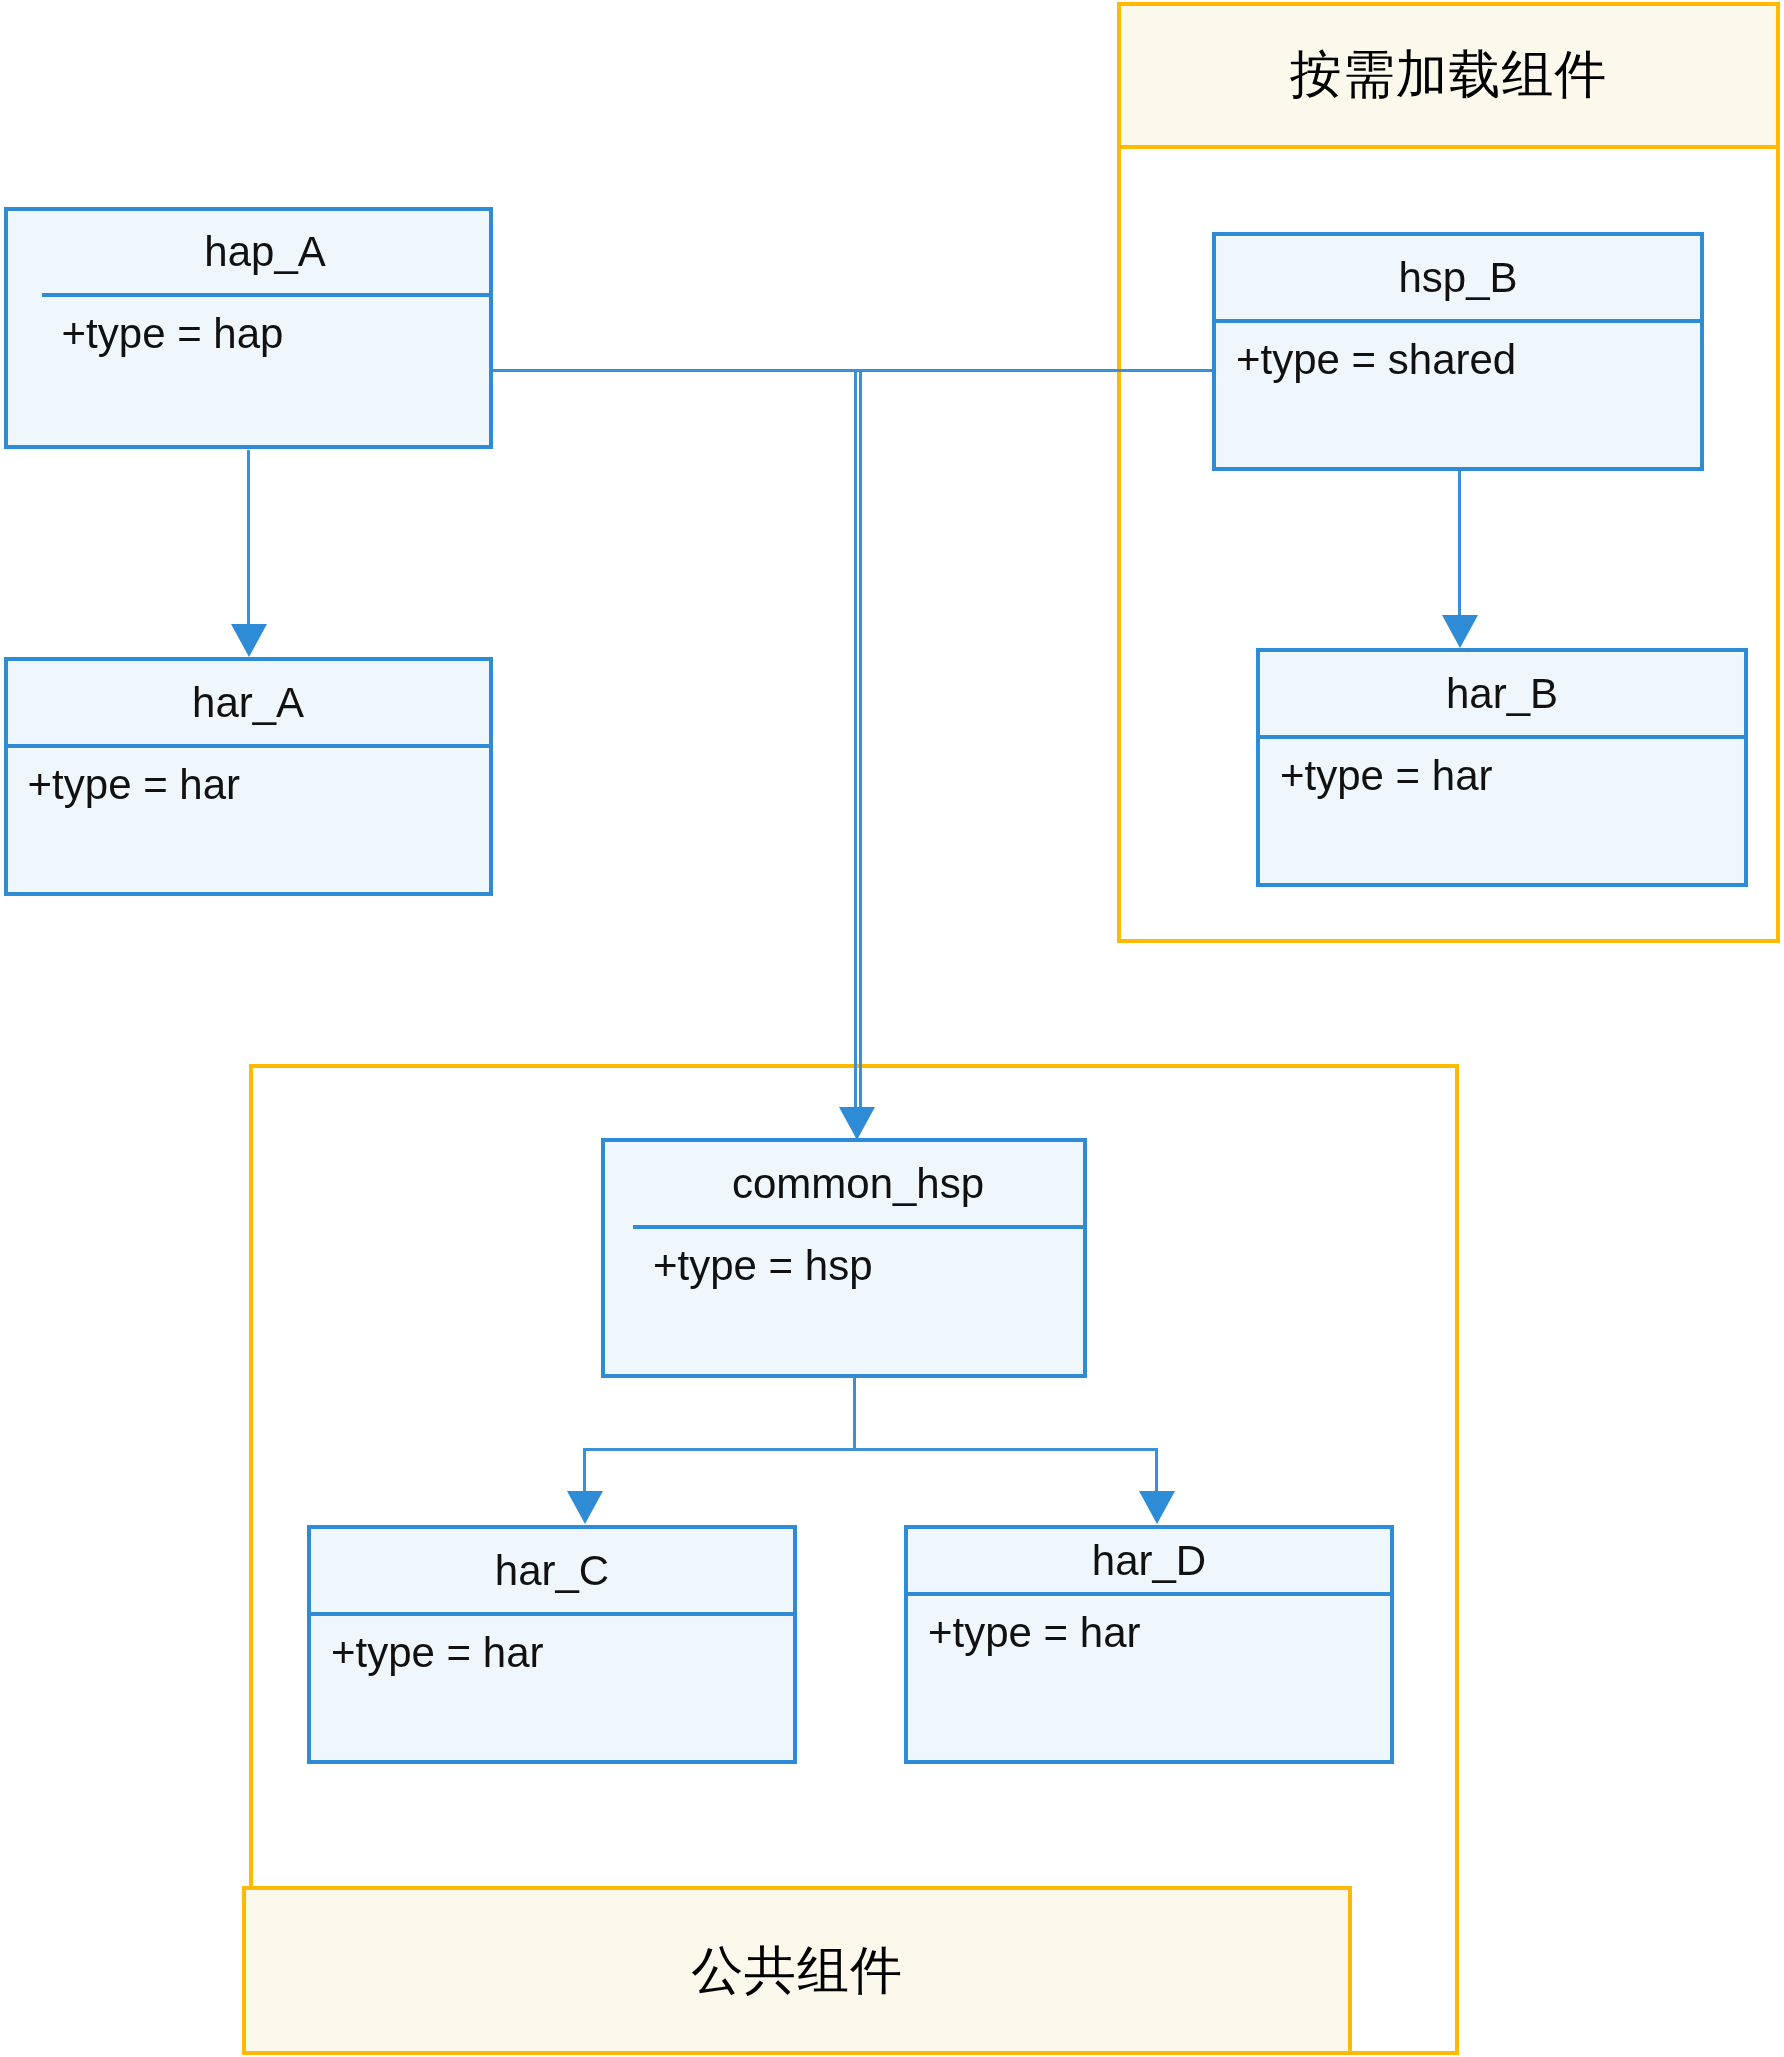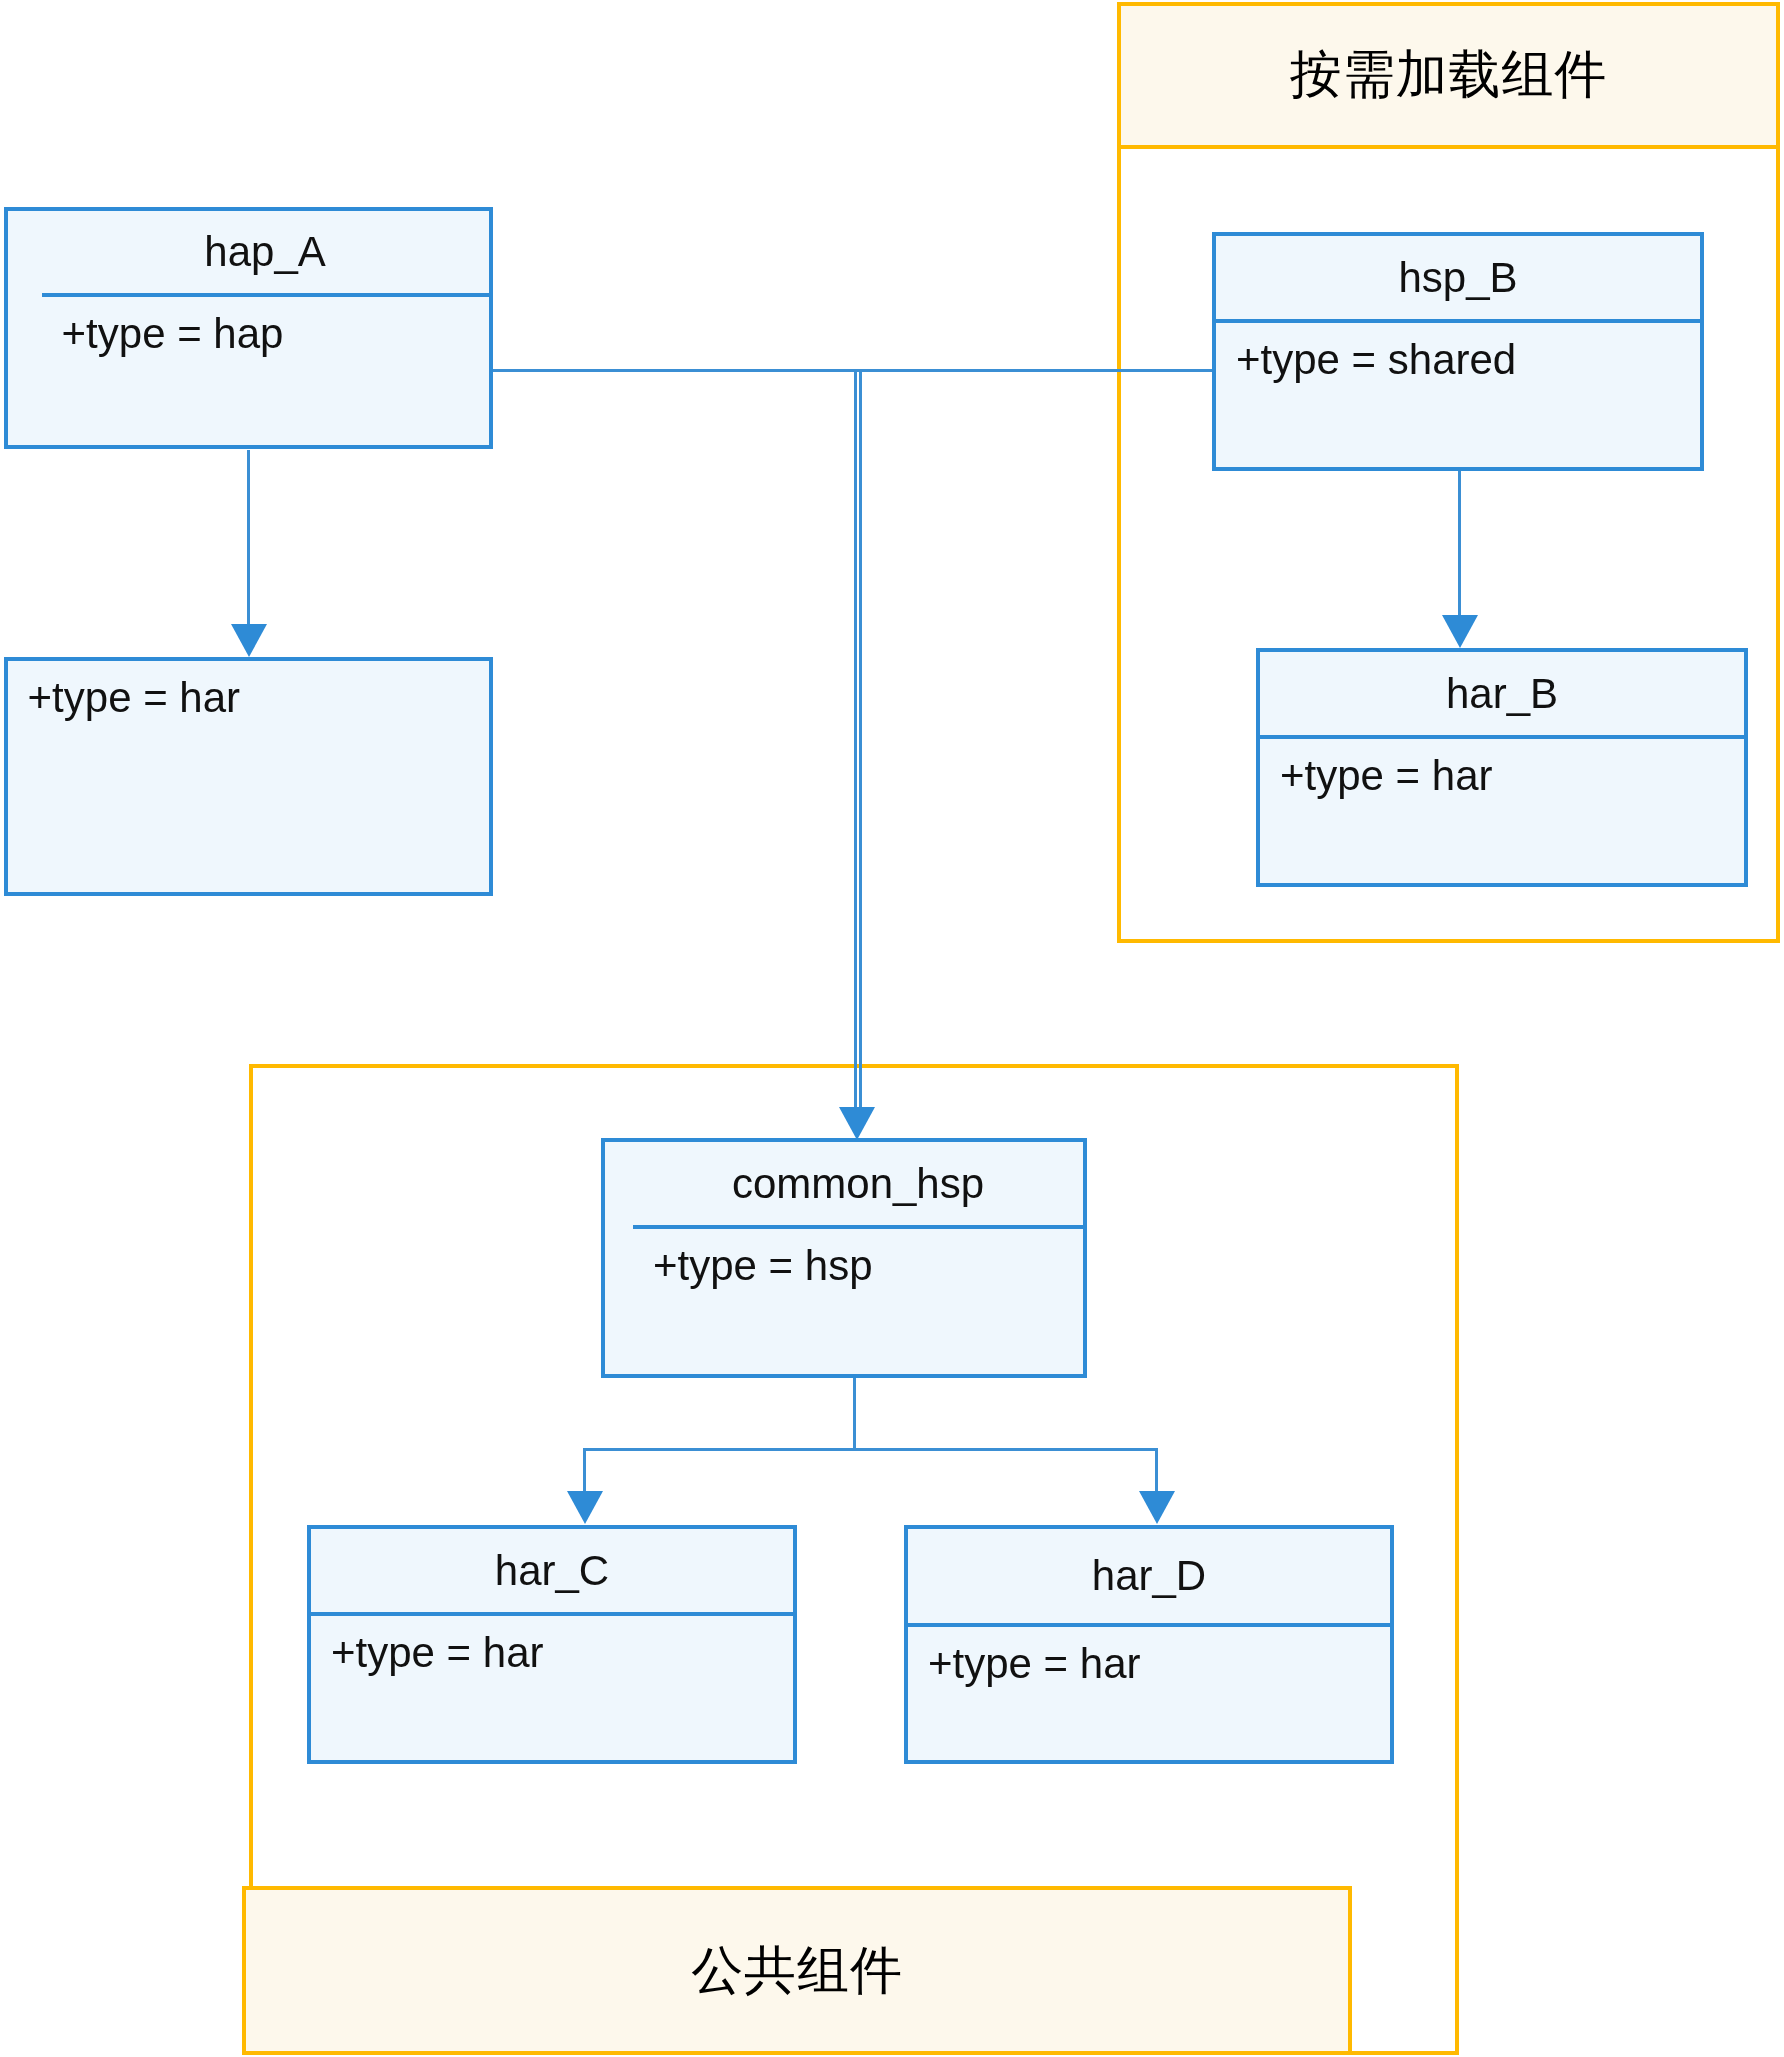--- a/index.html
+++ b/index.html
@@ -131,20 +131,21 @@
   <div class="arrow-down" style="left:567px; top:1491px;"></div>
   <div class="ln-v" style="left:1155px; top:1448px; height:45px;"></div>
   <div class="arrow-down" style="left:1139px; top:1491px;"></div>
 
   <div class="uml" style="left:3.6px; top:207px; width:489px; height:242px;padding-left:34px;">
     <div class="uml-title" style="height:86px;">hap_A</div>
     <div class="uml-body">+type = hap</div>
   </div>
 
   <div class="uml" style="left:3.6px; top:657px; width:489px; height:239px;">
+    <div class="uml-title" style="height:87px;">har_A</div>
     <div class="uml-body">+type = har</div>
   </div>
 
   <div class="uml" style="left:1212px; top:232px; width:492px; height:239px;">
     <div class="uml-title" style="height:87px;">hsp_B</div>
     <div class="uml-body">+type = shared</div>
   </div>
 
   <div class="uml" style="left:1212px; top:648px; width:492px; height:239px;margin-left:44px;">
     <div class="uml-title" style="height:87px;">har_B</div>
@@ -155,18 +156,18 @@
     <div class="uml-title" style="height:87px;">common_hsp</div>
     <div class="uml-body">+type = hsp</div>
   </div>
 
   <div class="uml" style="left:307px; top:1525px; width:490px; height:239px;">
     <div class="uml-title" style="height:87px;">har_C</div>
     <div class="uml-body">+type = har</div>
   </div>
 
   <div class="uml" style="left:904px; top:1525px; width:490px; height:239px;">
-    <div class="uml-title" style="height:98px;">har_D</div>
+    <div class="uml-title" style="height:67px;">har_D</div>
     <div class="uml-body">+type = har</div>
   </div>
 
 </div>
 
 
 </body></html>

